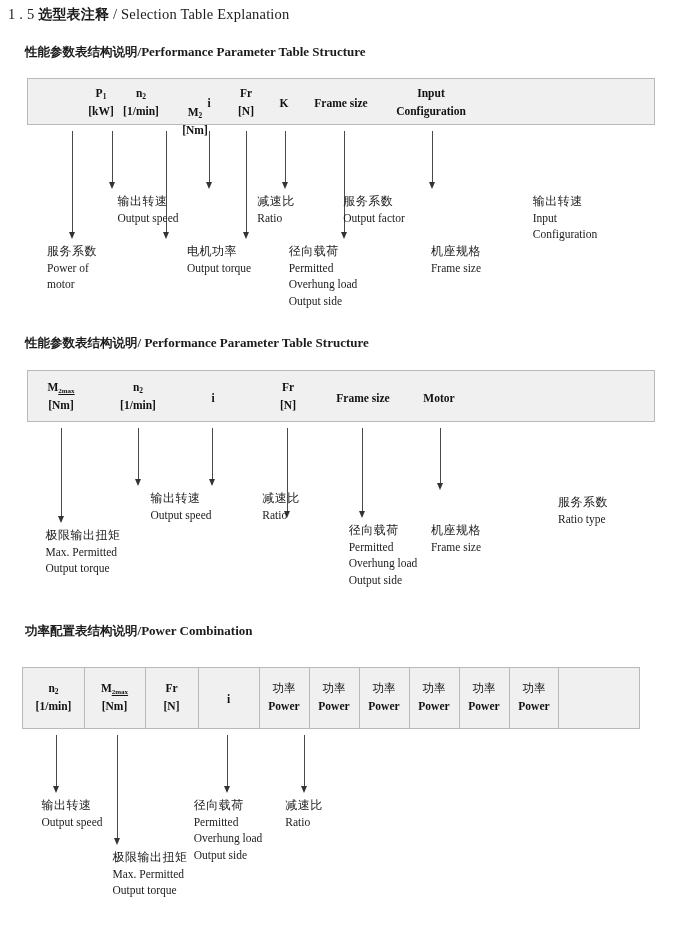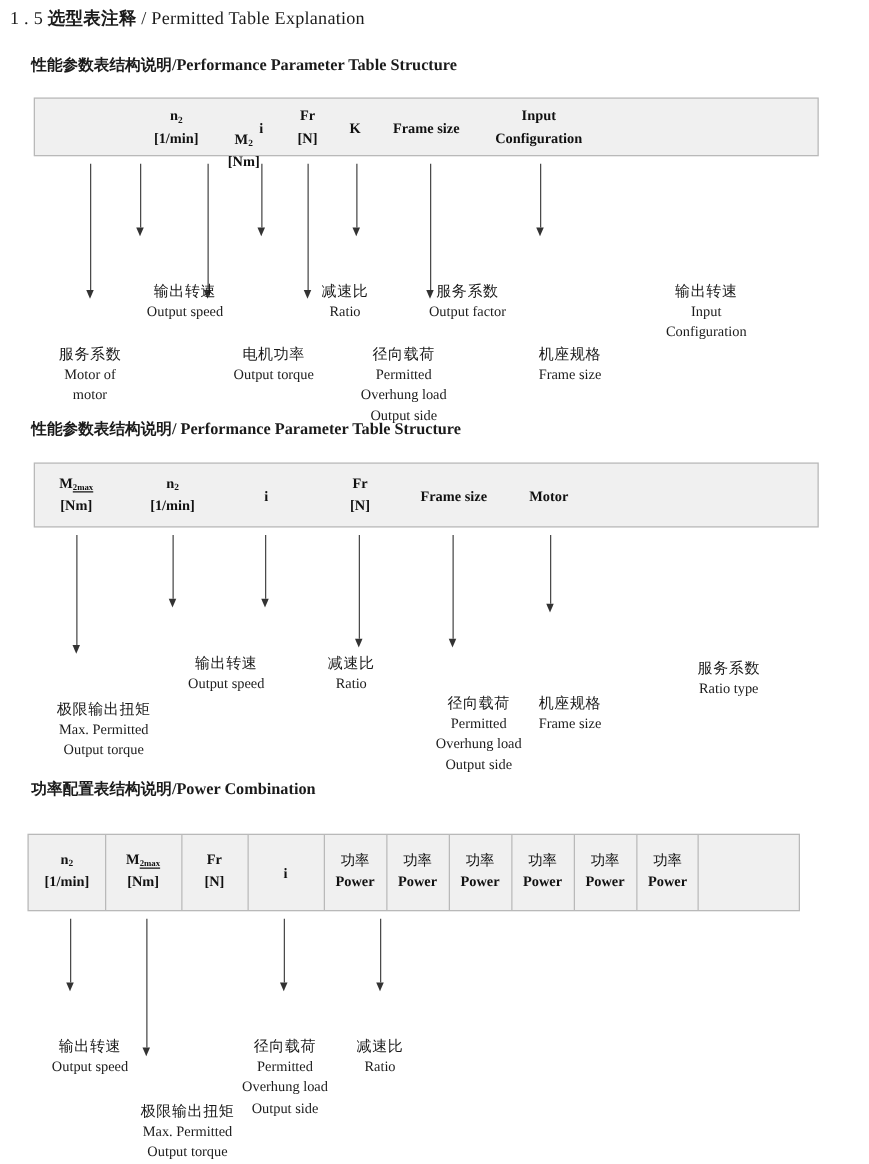--- a/index.html
+++ b/index.html
@@ -122,52 +122,55 @@
     width: 0;
     height: 0;
     border-left: 3.5px solid transparent;
     border-right: 3.5px solid transparent;
     border-top: 7px solid #333;
   }
 
   
   .note {
     position: absolute;
-    text-align: center;
+    text-align: left;
     font-family: "Liberation Serif", "DejaVu Serif", serif;
     font-size: 11.5px;
     line-height: 1.42;
     color: #1b1b1b;
     white-space: nowrap;
     transform: translateX(-50%);
-    margin-top: 32px;
   }
   .note .cn {
     font-family: "DejaVu Sans", "Liberation Sans", sans-serif;
     font-size: 12px;
     display: block;
     letter-spacing: 0.5px;
   }
   .note .en { display: block; }
 </style>
 </head>
 <body>
 
 <div class="doc-title">
   <span class="num">1 . 5</span>
   <span class="cn">选型表注释</span>
   <span>/</span>
-  <span>Permitted Table Explanation</span>
+  <span>Selection Table Explanation</span>
 </div>
 
 <div class="section-head" id="head-perf-1">
   <span class="cn">性能参数表结构说明</span><span class="en">/</span><span class="en">Performance Parameter Table Structure</span>
 </div>
 
 <div class="tbl" id="tbl-1">
+  <div class="cell" style="left:33px; top:6px; width:80px;">
+    <span class="l1"><span>P</span><sub>1</sub></span>
+    <span class="l2">[kW]</span>
+  </div>
   <div class="cell" style="left:73px; top:6px; width:80px;">
     <span class="l1"><span>n</span><sub>2</sub></span>
     <span class="l2">[1/min]</span>
   </div>
   <div class="cell" style="left:127px; top:6px; width:80px;margin-top:19px;">
     <span class="l1"><span>M</span><sub>2</sub></span>
     <span class="l2">[Nm]</span>
   </div>
   <div class="cell" style="left:141px; top:16px; width:80px;">
     <span class="l1">i</span>
@@ -216,21 +219,21 @@
   <div class="stem" style="height:101px;"></div>
     <div class="head" style="top:101px;"></div>
 </div>
 <div class="arrow" style="left:428px; top:131px; height:58px;">
   <div class="stem" style="height:51px;"></div>
     <div class="head" style="top:51px;"></div>
 </div>
 
 <div class="note" style="left:72px; top:243px;">
   <span class="cn">服务系数</span>
-  <span class="en">Motor of</span>
+  <span class="en">Power of</span>
   <span class="en">motor</span>
 </div>
 <div class="note" style="left:148px; top:193px;">
   <span class="cn">输出转速</span>
   <span class="en">Output speed</span>
 </div>
 <div class="note" style="left:219px; top:243px;">
   <span class="cn">电机功率</span>
   <span class="en">Output torque</span>
 </div>

